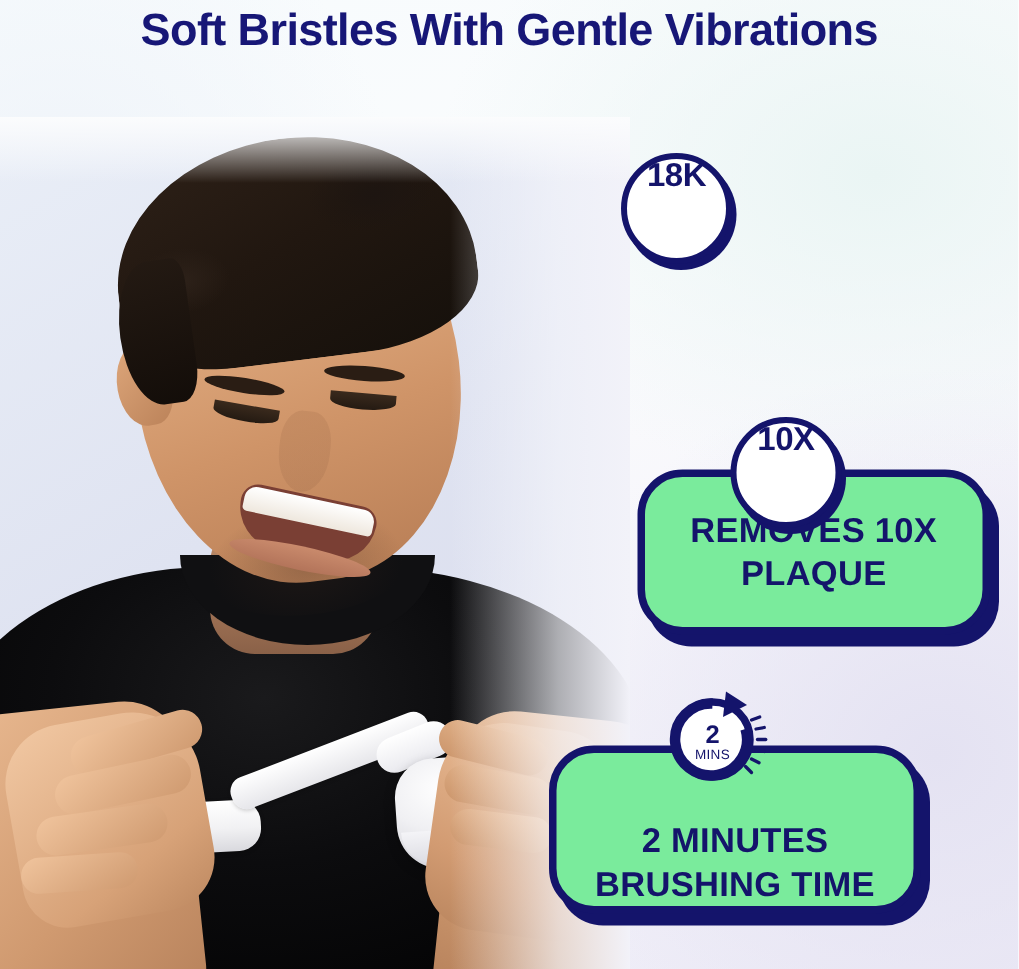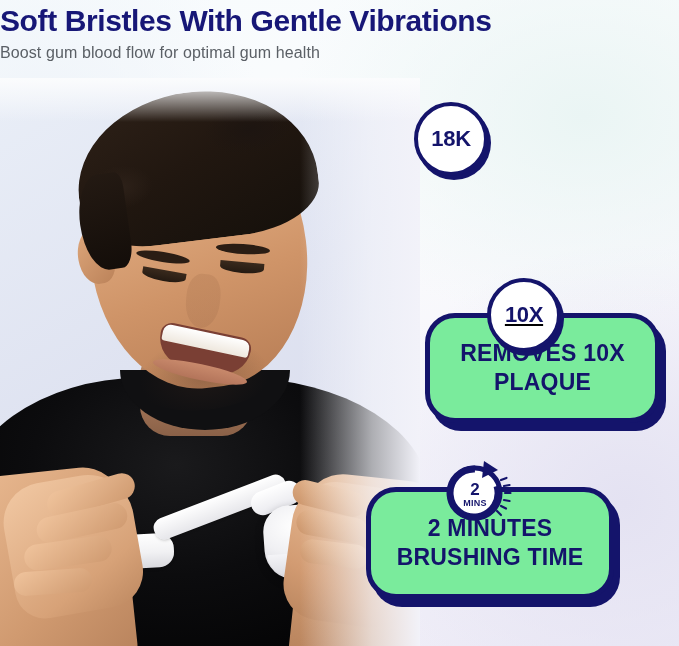--- a/index.html
+++ b/index.html
@@ -15,21 +15,21 @@
     width:679px;height:646px;
     overflow:hidden;
     background:
       radial-gradient(ellipse 420px 300px at 86% 18%, #eaf5f4 0%, rgba(234,245,244,0) 70%),
       radial-gradient(ellipse 380px 360px at 92% 78%, #e4e2f2 0%, rgba(228,226,242,0) 72%),
       radial-gradient(ellipse 300px 300px at 6% 22%, #eef3f9 0%, rgba(238,243,249,0) 75%),
       linear-gradient(160deg,#f7fbfd 0%, #fbfcfd 38%, #f4f3fa 72%, #eceaf6 100%);
   }
 
   
-  .header{position:absolute;left:0;top:0;width:679px;z-index:40;}
+  .header{position:absolute;left:0;top:0;width:679px;z-index:40;text-align:center;}
   .title{
     margin:0;padding-top:4px;
     font-size:30px;font-weight:bold;
     letter-spacing:-0.4px;
     color:#171777;
     line-height:1.12;
     white-space:nowrap;
   }
   .subtitle{
     margin:0;padding-top:6px;
@@ -193,47 +193,47 @@
     font-weight:bold;
     font-size:23px;
     line-height:1.27;
     text-align:center;
     letter-spacing:.2px;
     padding:0 10px;
     white-space:pre-line;
   }
   #card1{left:325px;top:143px;width:245px;height:114px;}
   #card2{left:425px;top:313px;width:235px;height:110px;}
-  #card3{left:366px;top:487px;width:248px;height:112px;}
+  #card3{left:366px;top:497px;width:248px;height:112px;align-items:flex-end;}
 
   
   .badge{
     position:absolute;z-index:30;
     width:74px;height:74px;border-radius:50%;
     background:#fff;
     border:4px solid #14146b;
     box-sizing:border-box;
-    display:flex;align-items:center;justify-content:center;
+    display:flex;justify-content:center;
     box-shadow:3px 4px 0 0 #14146b;
   }
   .badge-text{
     color:#14146b;font-weight:bold;font-size:22px;letter-spacing:-.3px;line-height:1;
   }
   #badge1{left:414px;top:102px;}
-  #badge2{left:487px;top:278px;text-decoration:underline;}
+  #badge2{left:487px;top:278px;}
   #badge3{left:444px;top:458px;width:68px;height:68px;border:none;box-shadow:none;background:transparent;}
   .timer-wrap{position:relative;width:68px;height:68px;}
   .timer-svg{position:absolute;left:0;top:0;}
   .timer-labels{
     position:absolute;left:0;top:0;width:68px;height:68px;
     display:flex;flex-direction:column;align-items:center;justify-content:center;
     transform:translate(-3px,2px);
   }
   .timer-num{color:#14146b;font-weight:bold;font-size:17px;line-height:1;}
-  .timer-mins{color:#14146b;font-weight:bold;font-size:9px;line-height:1;margin-top:1px;letter-spacing:.2px;}
+  .timer-mins{color:#14146b;font-weight:normal;font-size:9px;line-height:1;margin-top:1px;letter-spacing:.2px;}
 </style>
 </head>
 <body>
 
 <div id="stage">
 
   <div class="photo">
     <div class="ph-bg"></div>
     <div class="shirt"></div>
     <div class="neck"></div>
@@ -269,21 +269,20 @@
     <div class="rf rf1"></div>
     <div class="rf rf2"></div>
     <div class="rf rf3"></div>
 
     <div class="photo-fade"></div>
     <div class="photo-fade-t"></div>
   </div>
 
   <div class="header">
     <h1 class="title">Soft Bristles With Gentle Vibrations</h1>
-    <p class="subtitle">Boost gum blood flow for optimal gum health</p>
   </div>
 
   <div class="badge" id="badge1">
     <span class="badge-text">18K</span>
   </div>
 
   <div class="card" id="card2">
     <div class="card-text">REMOVES 10X
 PLAQUE</div>
   </div>

